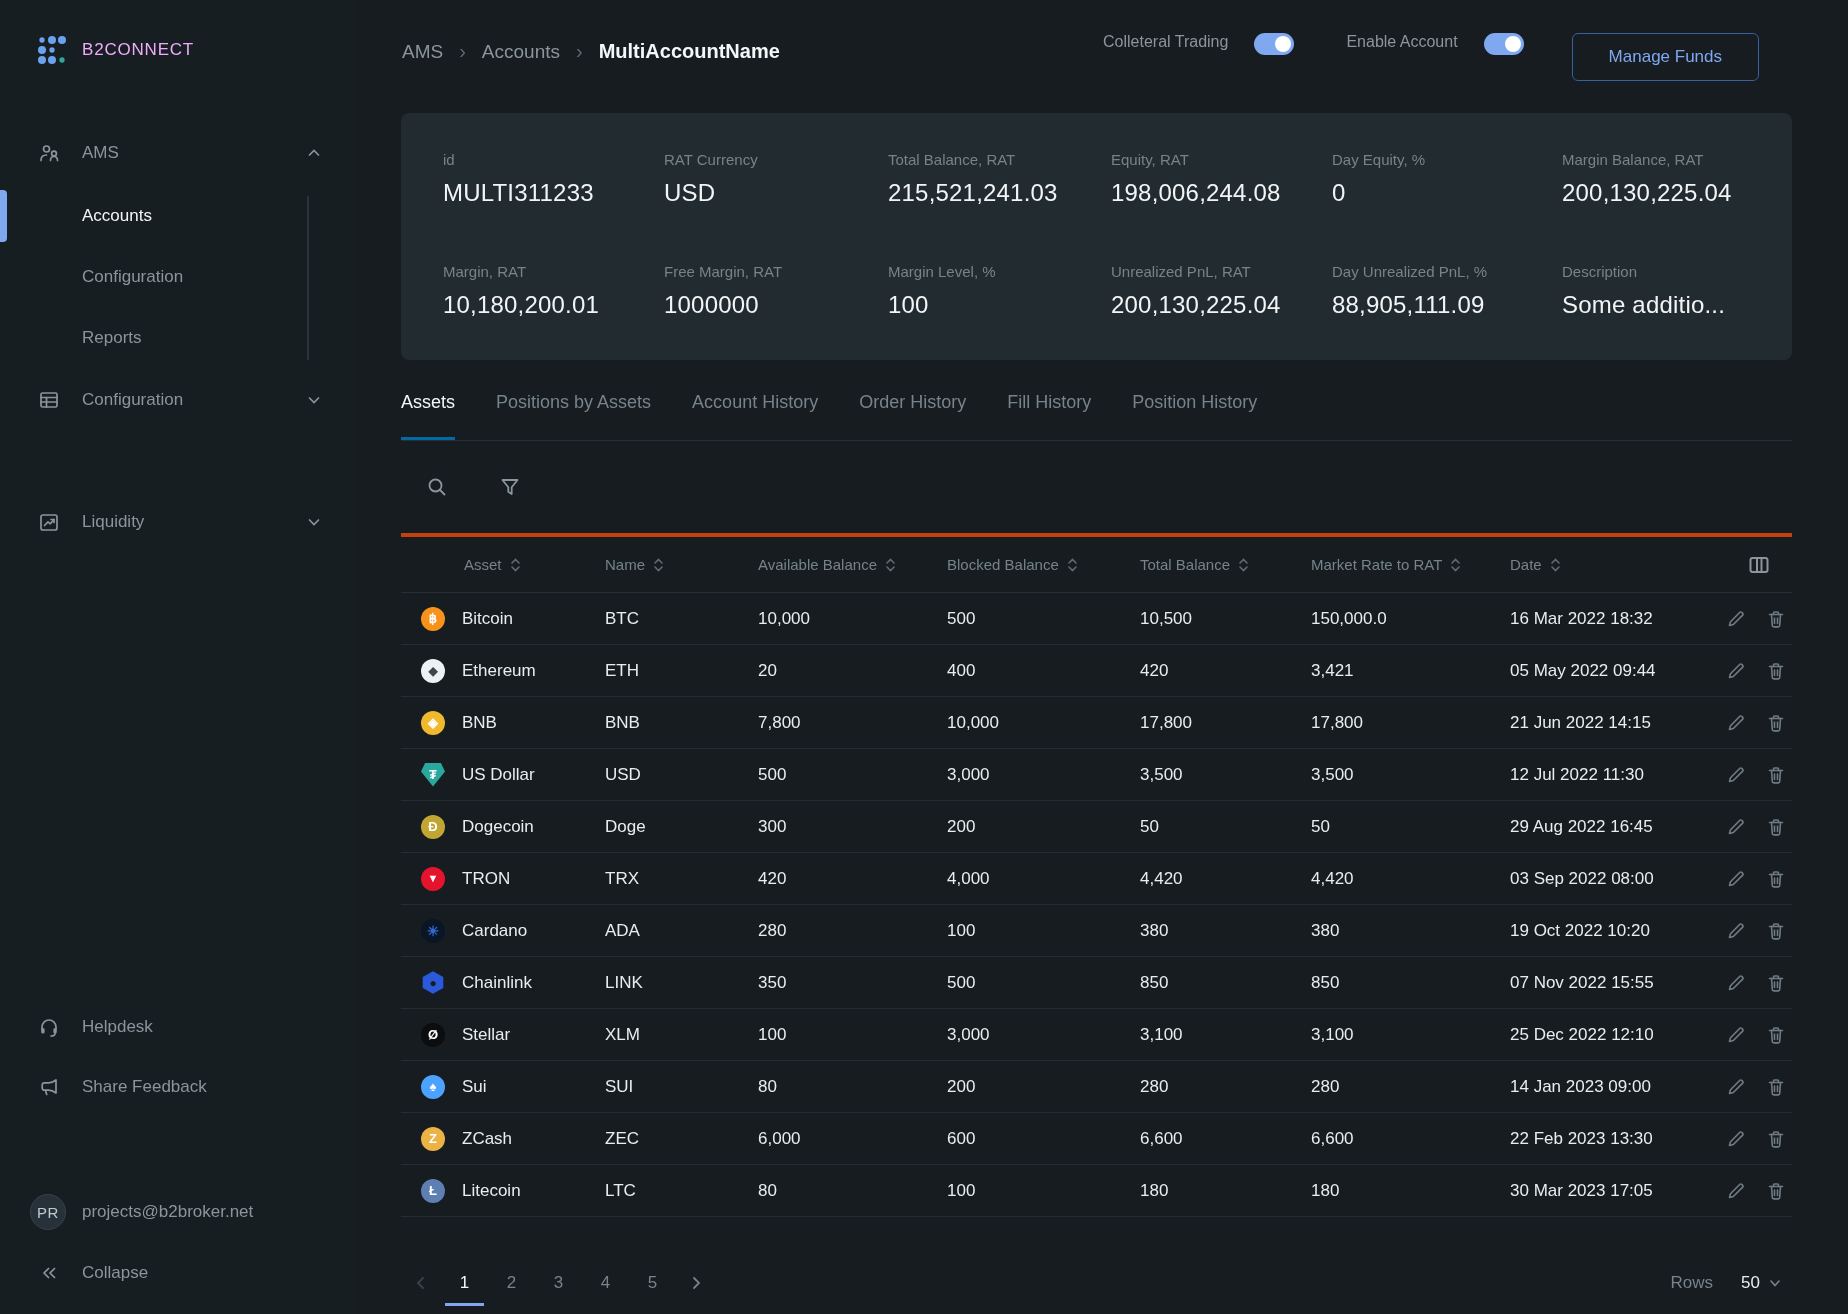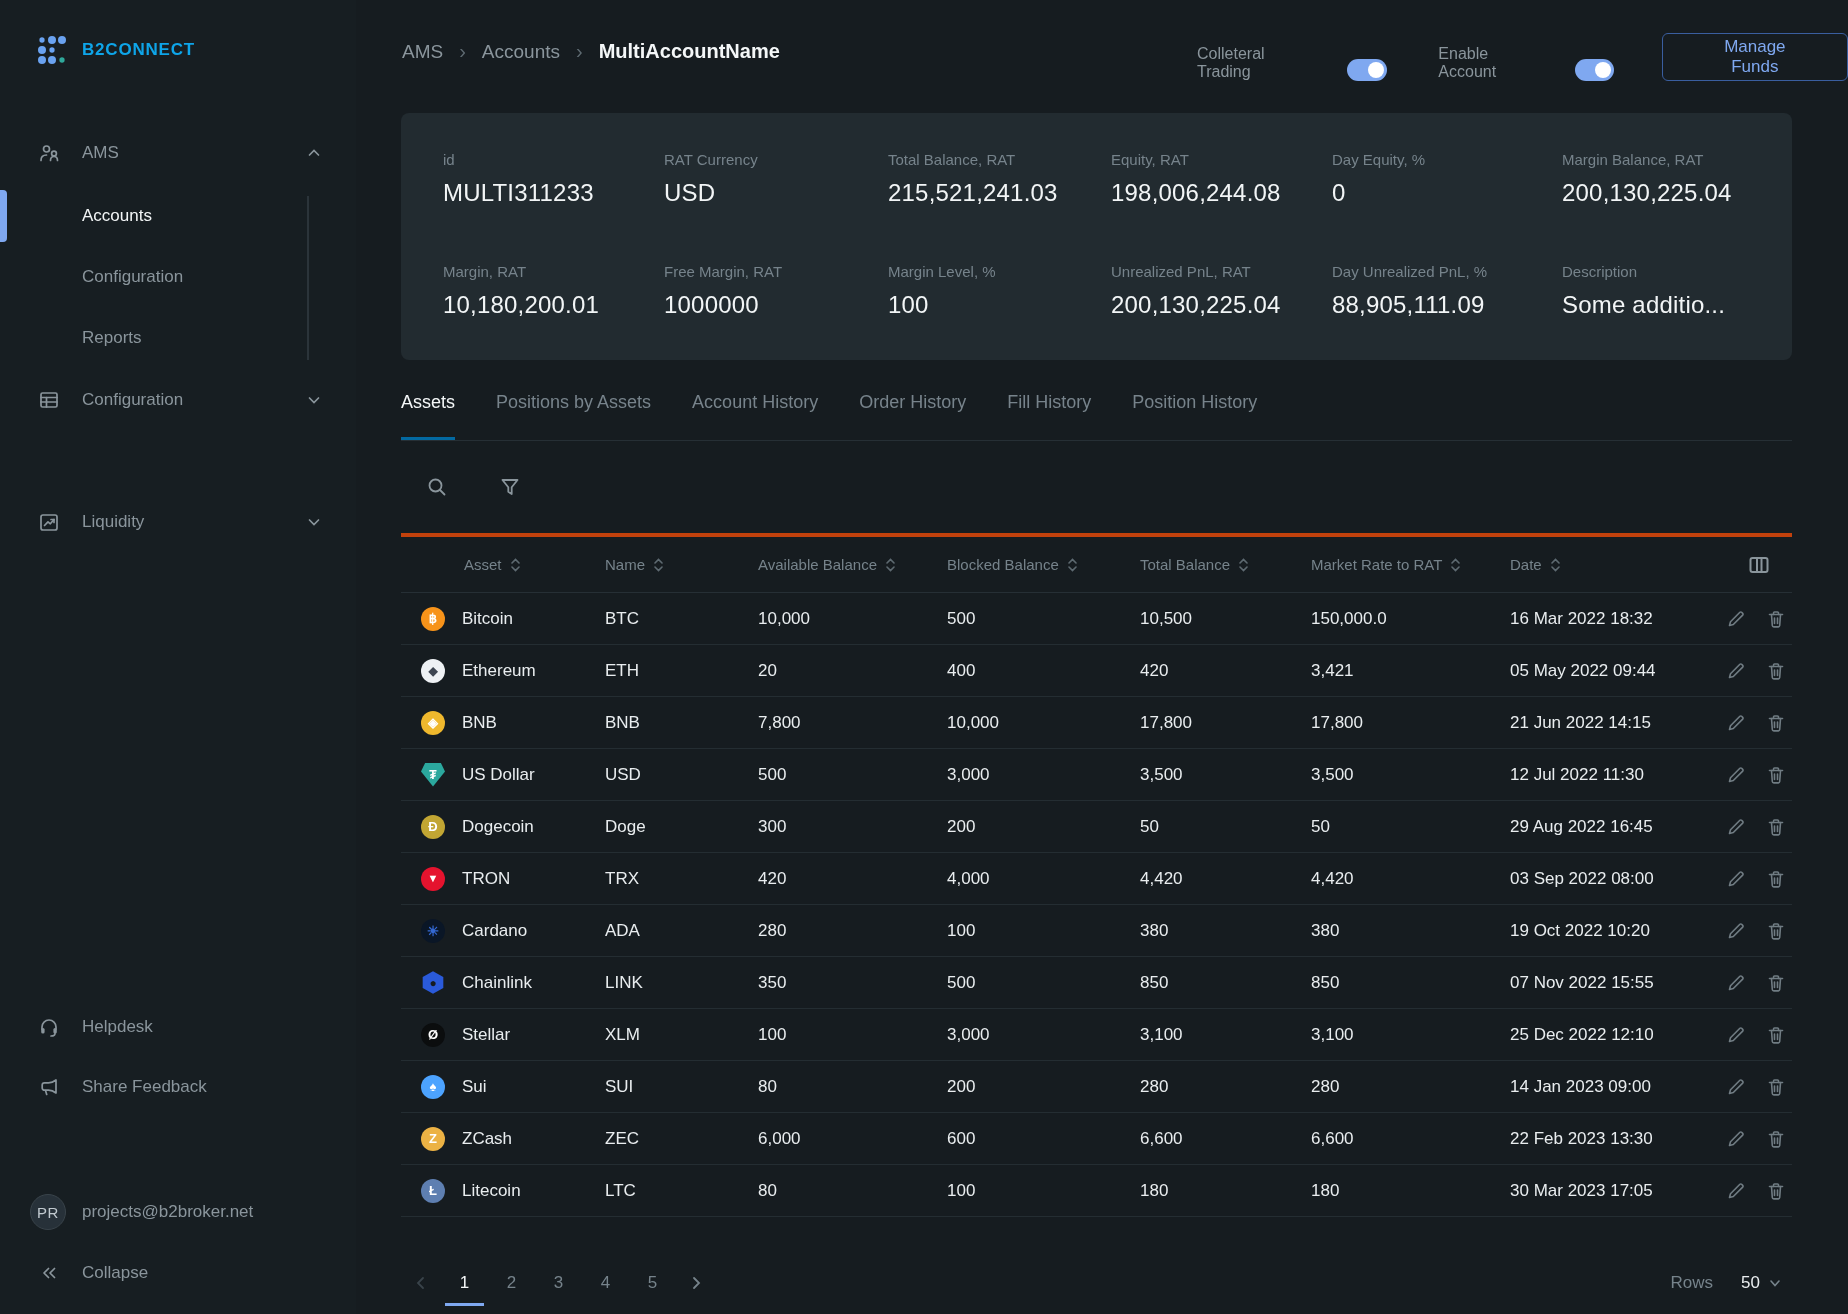--- a/index.html
+++ b/index.html
@@ -11,36 +11,36 @@
   }
   svg{display:block}
   
   .sidebar{position:absolute;left:0;top:0;width:356px;height:1314px;background:#171E22}
   .logo{position:absolute;left:38px;top:36px;display:flex;align-items:center;gap:16px}
   .logo-grid{display:grid;grid-template-columns:repeat(3,8px);grid-template-rows:repeat(3,8px);gap:2px}
   .logo-grid i{border-radius:50%;background:#6AA2F0}
   .logo-grid i.s{transform:scale(.66)}
   .logo-grid i.empty{background:transparent}
   .logo-grid i.teal{background:#2FA89B}
-  .logo-text{font-size:17px;font-weight:bold;letter-spacing:.8px;color:#0ea5e9}
+  .logo-text{font-size:17px;font-weight:normal;letter-spacing:.8px;color:#f0abfc}
   .nav-item{position:absolute;left:38px;width:284px;height:44px;display:flex;align-items:center;gap:22px;color:#8A959C;font-size:17px;cursor:pointer}
   .nav-item .chev{margin-left:auto;color:#8A959C}
   .nav-item.sub{left:82px;width:240px}
   .nav-item.active-sub{color:#F2F5F6}
   .active-bar{position:absolute;left:0;top:190px;width:7px;height:52px;background:#7FA8F0;border-radius:0 4px 4px 0}
   .tree-line{position:absolute;left:307px;top:196px;width:2px;height:164px;background:#2B343A}
   .icon20{width:22px;height:22px;color:#8A959C}
   .side-bottom-row{position:absolute;left:38px;width:284px;height:40px;display:flex;align-items:center;gap:22px;color:#8A959C;font-size:17px;cursor:pointer}
   .avatar{width:36px;height:36px;border-radius:50%;background:#273139;border:1px solid #39434A;display:flex;align-items:center;justify-content:center;font-size:15px;color:#C2CAD0;letter-spacing:.5px;box-sizing:border-box}
   .user-row{position:absolute;left:30px;top:1190px;width:300px;height:44px;display:flex;align-items:center;gap:16px;color:#8A959C;font-size:17px}
   
   .breadcrumb{position:absolute;left:402px;top:40px;display:flex;align-items:center;gap:16px;font-size:19px;color:#8A959C}
   .breadcrumb .sep{color:#5E6A71;font-size:20px}
   .breadcrumb .current{color:#F4F7F8;font-weight:bold;font-size:20px}
-  .header-right{position:absolute;left:1197px;top:33px;height:48px;display:flex;align-items:flex-end}
+  .header-right{position:absolute;left:1103px;top:33px;height:48px;display:flex;align-items:flex-start}
   .toggle-label{font-size:16px;color:#8A959C}
   .switch{width:40px;height:22px;border-radius:11px;background:#7FA8F0;position:relative;margin-left:26px;cursor:pointer}
   .switch::after{content:"";position:absolute;right:3px;top:3px;width:16px;height:16px;border-radius:50%;background:#fff}
   .gap52{width:52px}.gap48{width:48px}
   .btn-outline{height:48px;padding:0 36px;border:1px solid #3A5E9F;border-radius:6px;background:transparent;color:#7FA8F0;font-size:17px;font-family:"Liberation Sans",sans-serif;cursor:pointer}
   
   .summary{position:absolute;left:401px;top:113px;width:1391px;height:247px;background:#222B30;border-radius:8px;
     display:grid;grid-template-columns:221px 224px 223px 221px 230px 1fr;grid-template-rows:1fr 1fr;
     padding:14px 8px 10px 42px;box-sizing:border-box}
   .field .flabel{font-size:15px;color:#76838B;margin-top:24px}

